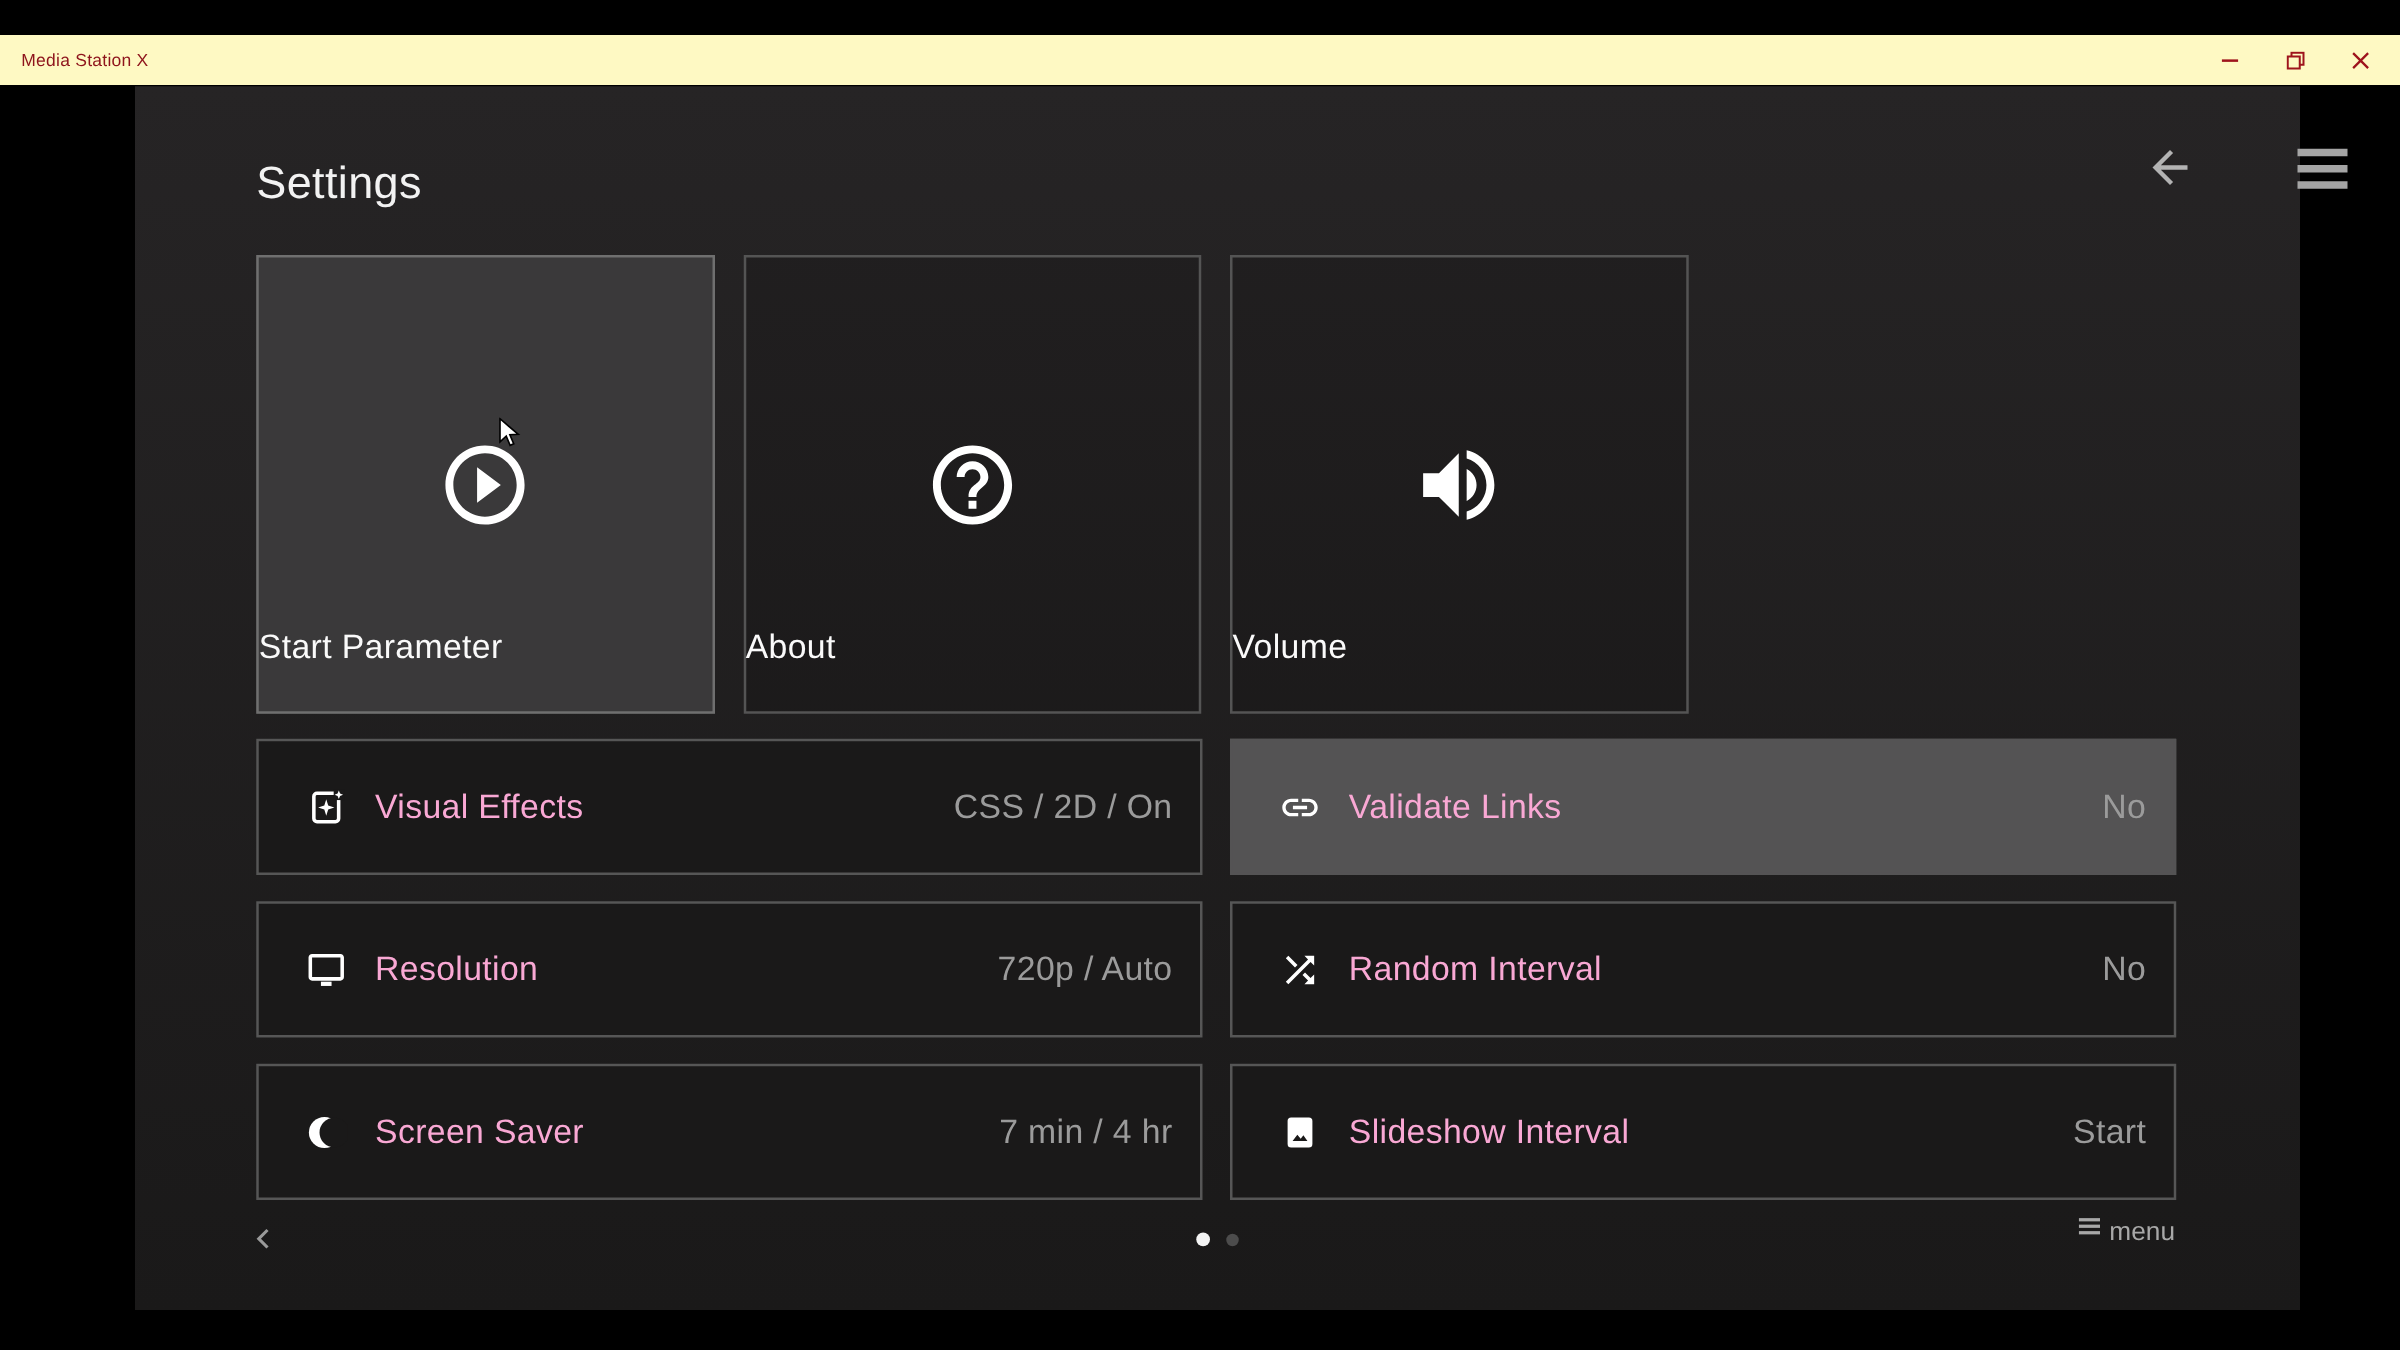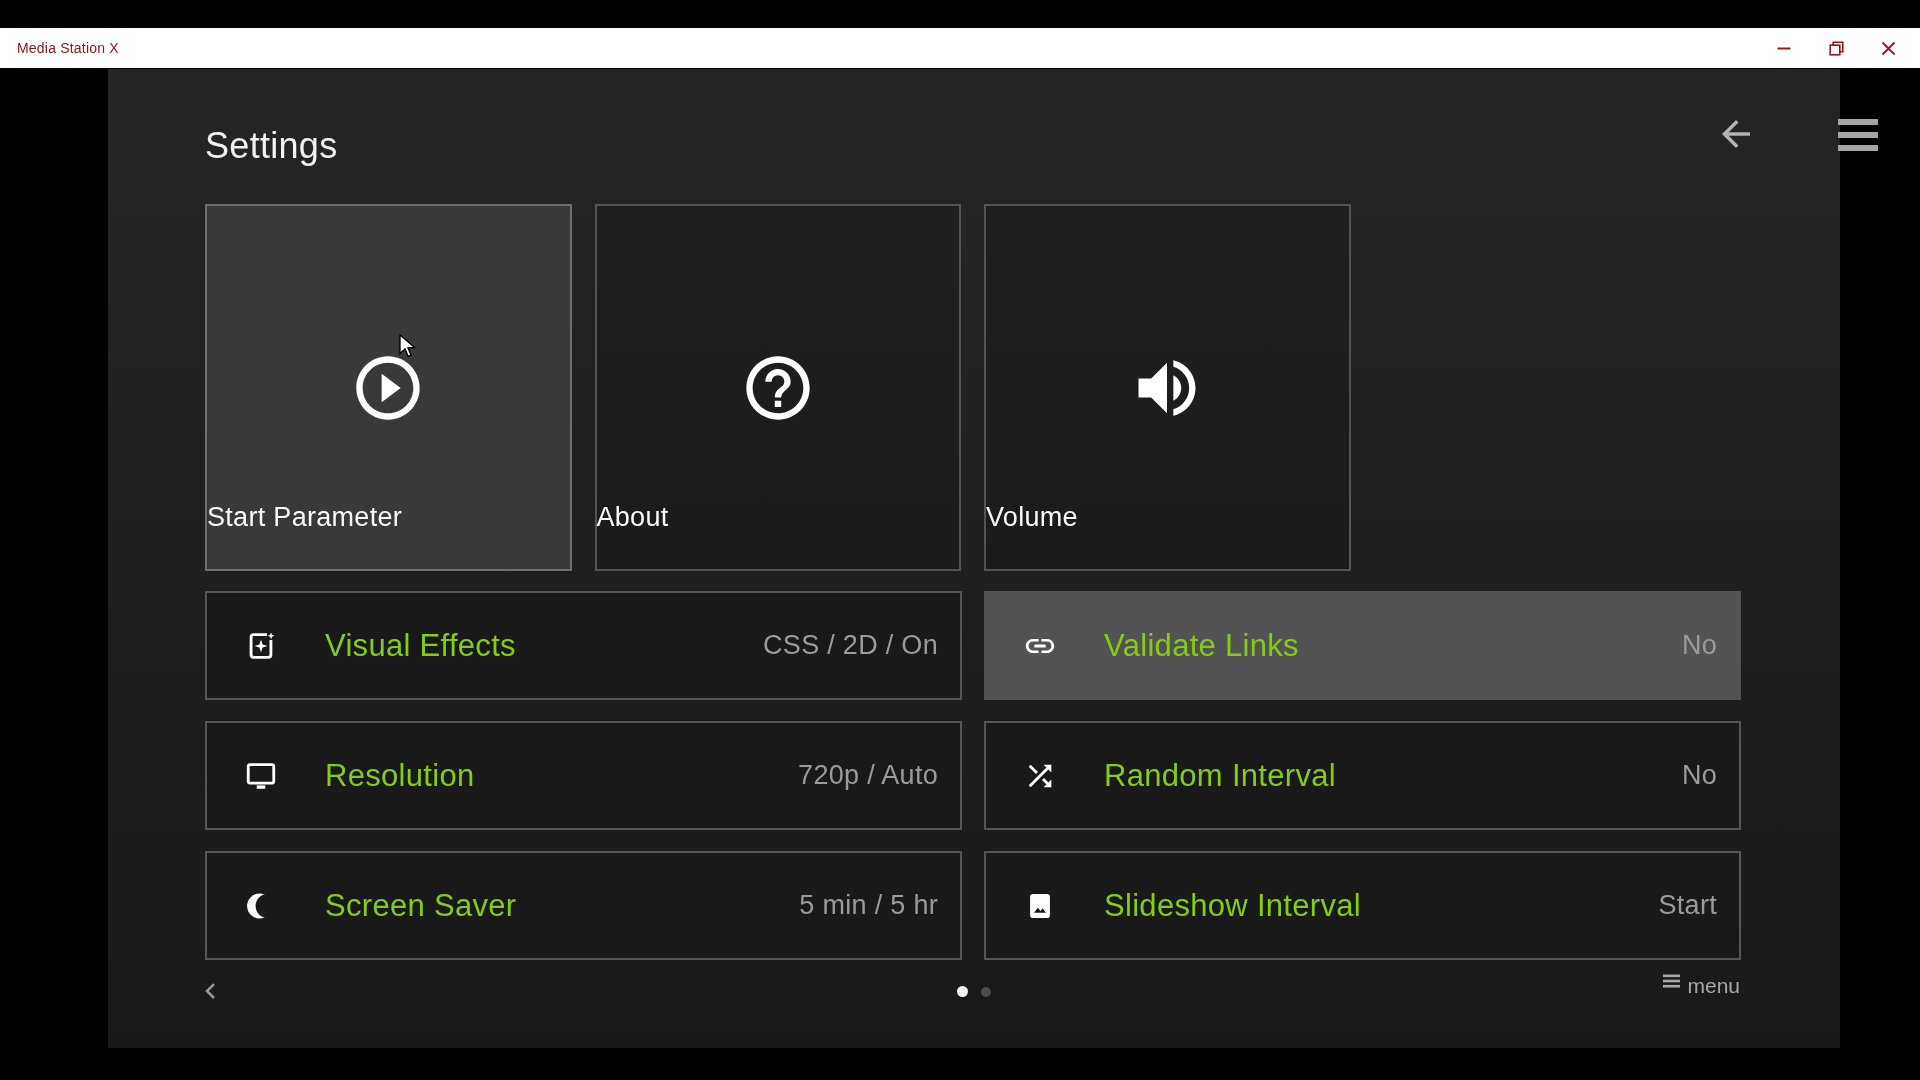--- a/index.html
+++ b/index.html
@@ -1,20 +1,20 @@
 <!DOCTYPE html>
 <html><head>
 <meta charset="utf-8">
 <style>
   html,body{margin:0;padding:0;background:#000;}
   .screen{position:relative;width:1920px;height:1080px;background:#000;overflow:hidden;
           font-family:"Liberation Sans","DejaVu Sans",sans-serif;-webkit-font-smoothing:antialiased;}
 
   
-  .titlebar{position:absolute;left:0;top:28px;width:1920px;height:40px;background:#ffffff;}
+  .titlebar{position:absolute;left:0;top:28px;width:1920px;height:40px;background:#fef9c3;}
   .tb-title{position:absolute;left:17px;top:0;height:40px;line-height:40px;
             font-size:14px;color:#8e141c;letter-spacing:.2px;}
   .tb-controls{position:absolute;right:6px;top:0;height:40px;display:flex;align-items:center;}
   .tb-btn{width:52px;height:40px;display:flex;align-items:center;justify-content:center;color:#9e141c;}
 
   
   .panel{position:absolute;left:108px;top:69px;width:1732px;height:979px;
          background:linear-gradient(#262425,#1a1919);}
   .page-title{position:absolute;left:97px;top:56px;margin:0;font-size:36px;font-weight:400;
               color:#f2f2f2;letter-spacing:.3px;}
@@ -34,21 +34,21 @@
   .tile .t-label{position:absolute;left:0;right:0;bottom:36px;text-align:left;
                  font-size:27px;color:#fafafa;letter-spacing:.3px;}
 
   
   .rows{position:absolute;left:97px;top:522px;width:1536px;
         display:grid;grid-template-columns:1fr 1fr;column-gap:22px;row-gap:21px;grid-auto-rows:109px;}
   .row{box-sizing:border-box;display:flex;align-items:center;
        border:2px solid #565656;background:#1a1919;}
   .row.highlighted{background:#545354;border-color:#545354;}
   .row .r-icon{width:34px;height:34px;margin-left:37px;flex:0 0 auto;color:#fff;}
-  .row .r-label{margin-left:47px;font-size:31px;color:#84cc16;letter-spacing:.3px;}
+  .row .r-label{margin-left:22px;font-size:27px;color:#f9a8d4;letter-spacing:.3px;}
   .row .r-value{margin-left:auto;margin-right:22px;font-size:27px;color:#9b9b9b;letter-spacing:.3px;}
 
   
   .footer-chevron{position:absolute;left:88px;top:907px;width:30px;height:30px;color:#9a9a9a;}
   .dots{position:absolute;left:0;top:917px;width:1732px;display:flex;justify-content:center;
         align-items:center;gap:13px;}
   .dot{width:11px;height:11px;border-radius:50%;}
   .dot.active{background:#f4f4f4;}
   .dot.inactive{width:10px;height:10px;background:#4c4c4c;}
   .footer-menu{position:absolute;right:100px;top:905px;height:30px;display:flex;align-items:flex-start;
@@ -175,21 +175,21 @@
       </div>
 
       <div class="row">
         <span class="r-icon">
           <svg width="34" height="34" viewBox="0 0 24 24">
             <circle cx="11" cy="12" r="8.8" fill="currentColor"></circle>
             <circle cx="16.6" cy="12" r="8.4" fill="#1a1919"></circle>
           </svg>
         </span>
         <span class="r-label">Screen Saver</span>
-        <span class="r-value">5 min / 5 hr</span>
+        <span class="r-value">7 min / 4 hr</span>
       </div>
 
       <div class="row">
         <span class="r-icon">
           <svg width="34" height="34" viewBox="0 0 24 24">
             <rect x="5" y="3.5" width="14" height="17" rx="2" fill="currentColor"></rect>
             <path d="M7.8 16.8l2.7-3.6 1.9 2.3 1.5-1.9 2.3 3.2z" fill="#1a1919"></path>
           </svg>
         </span>
         <span class="r-label">Slideshow Interval</span>

